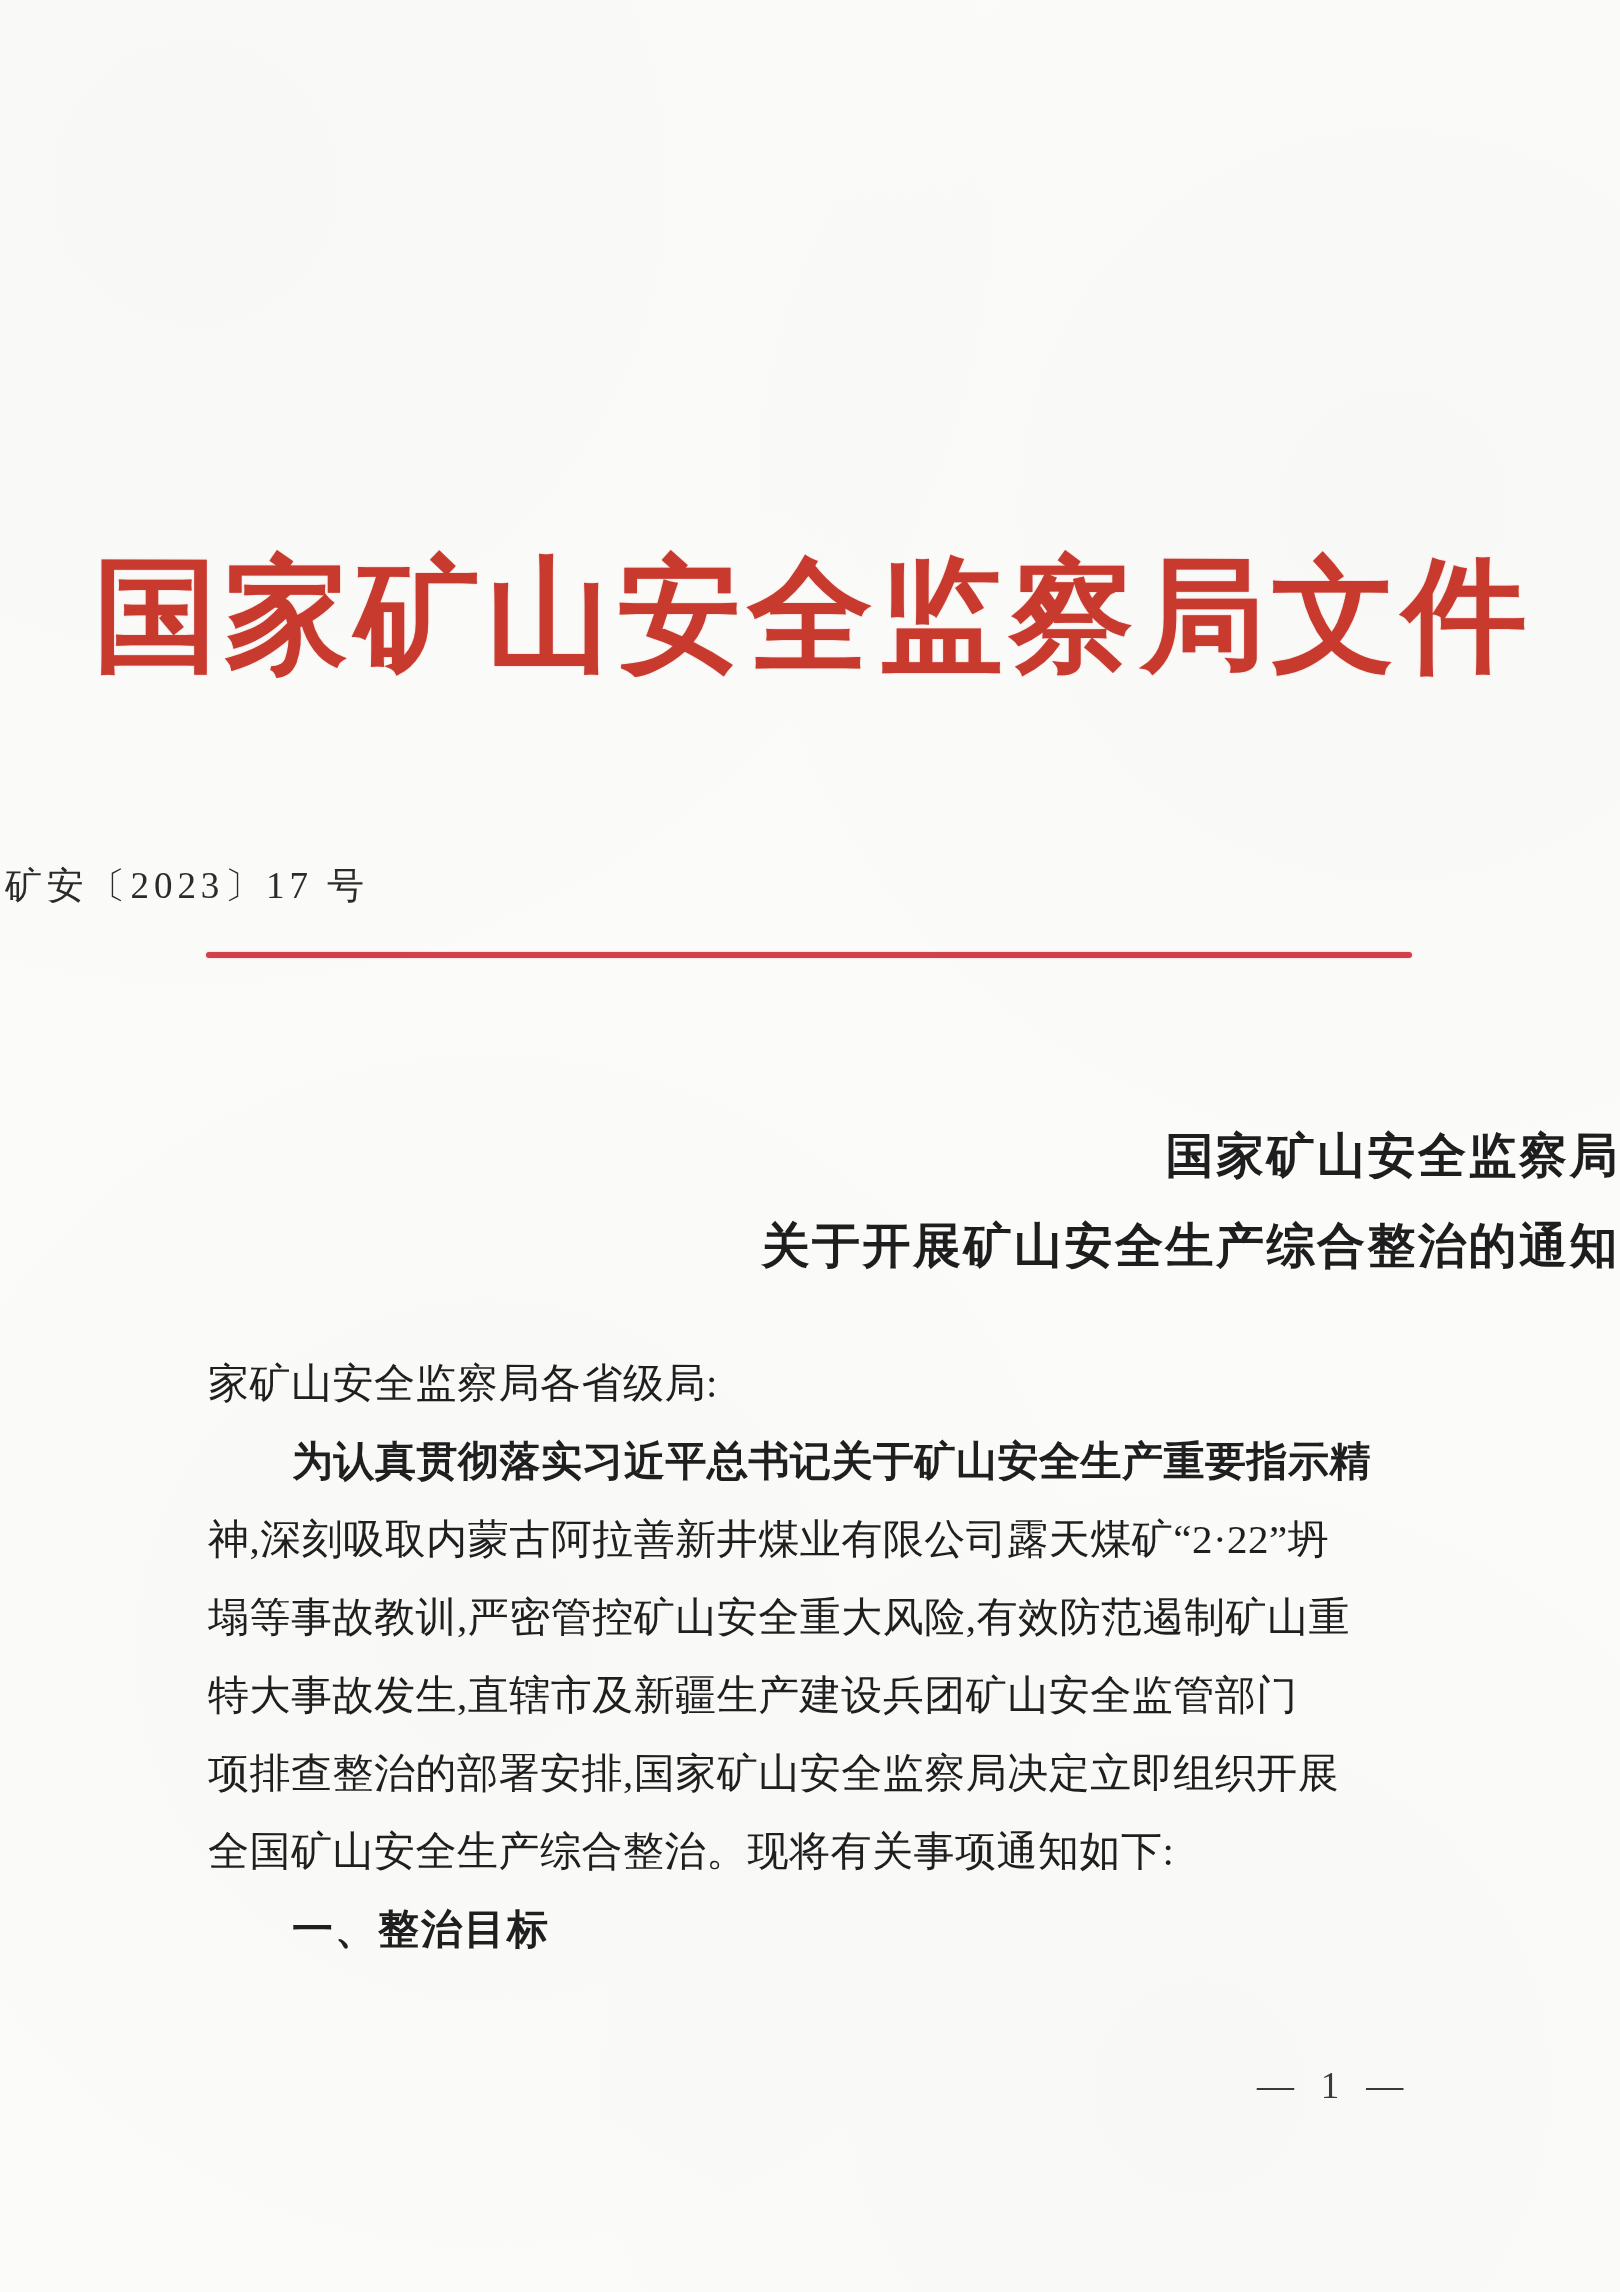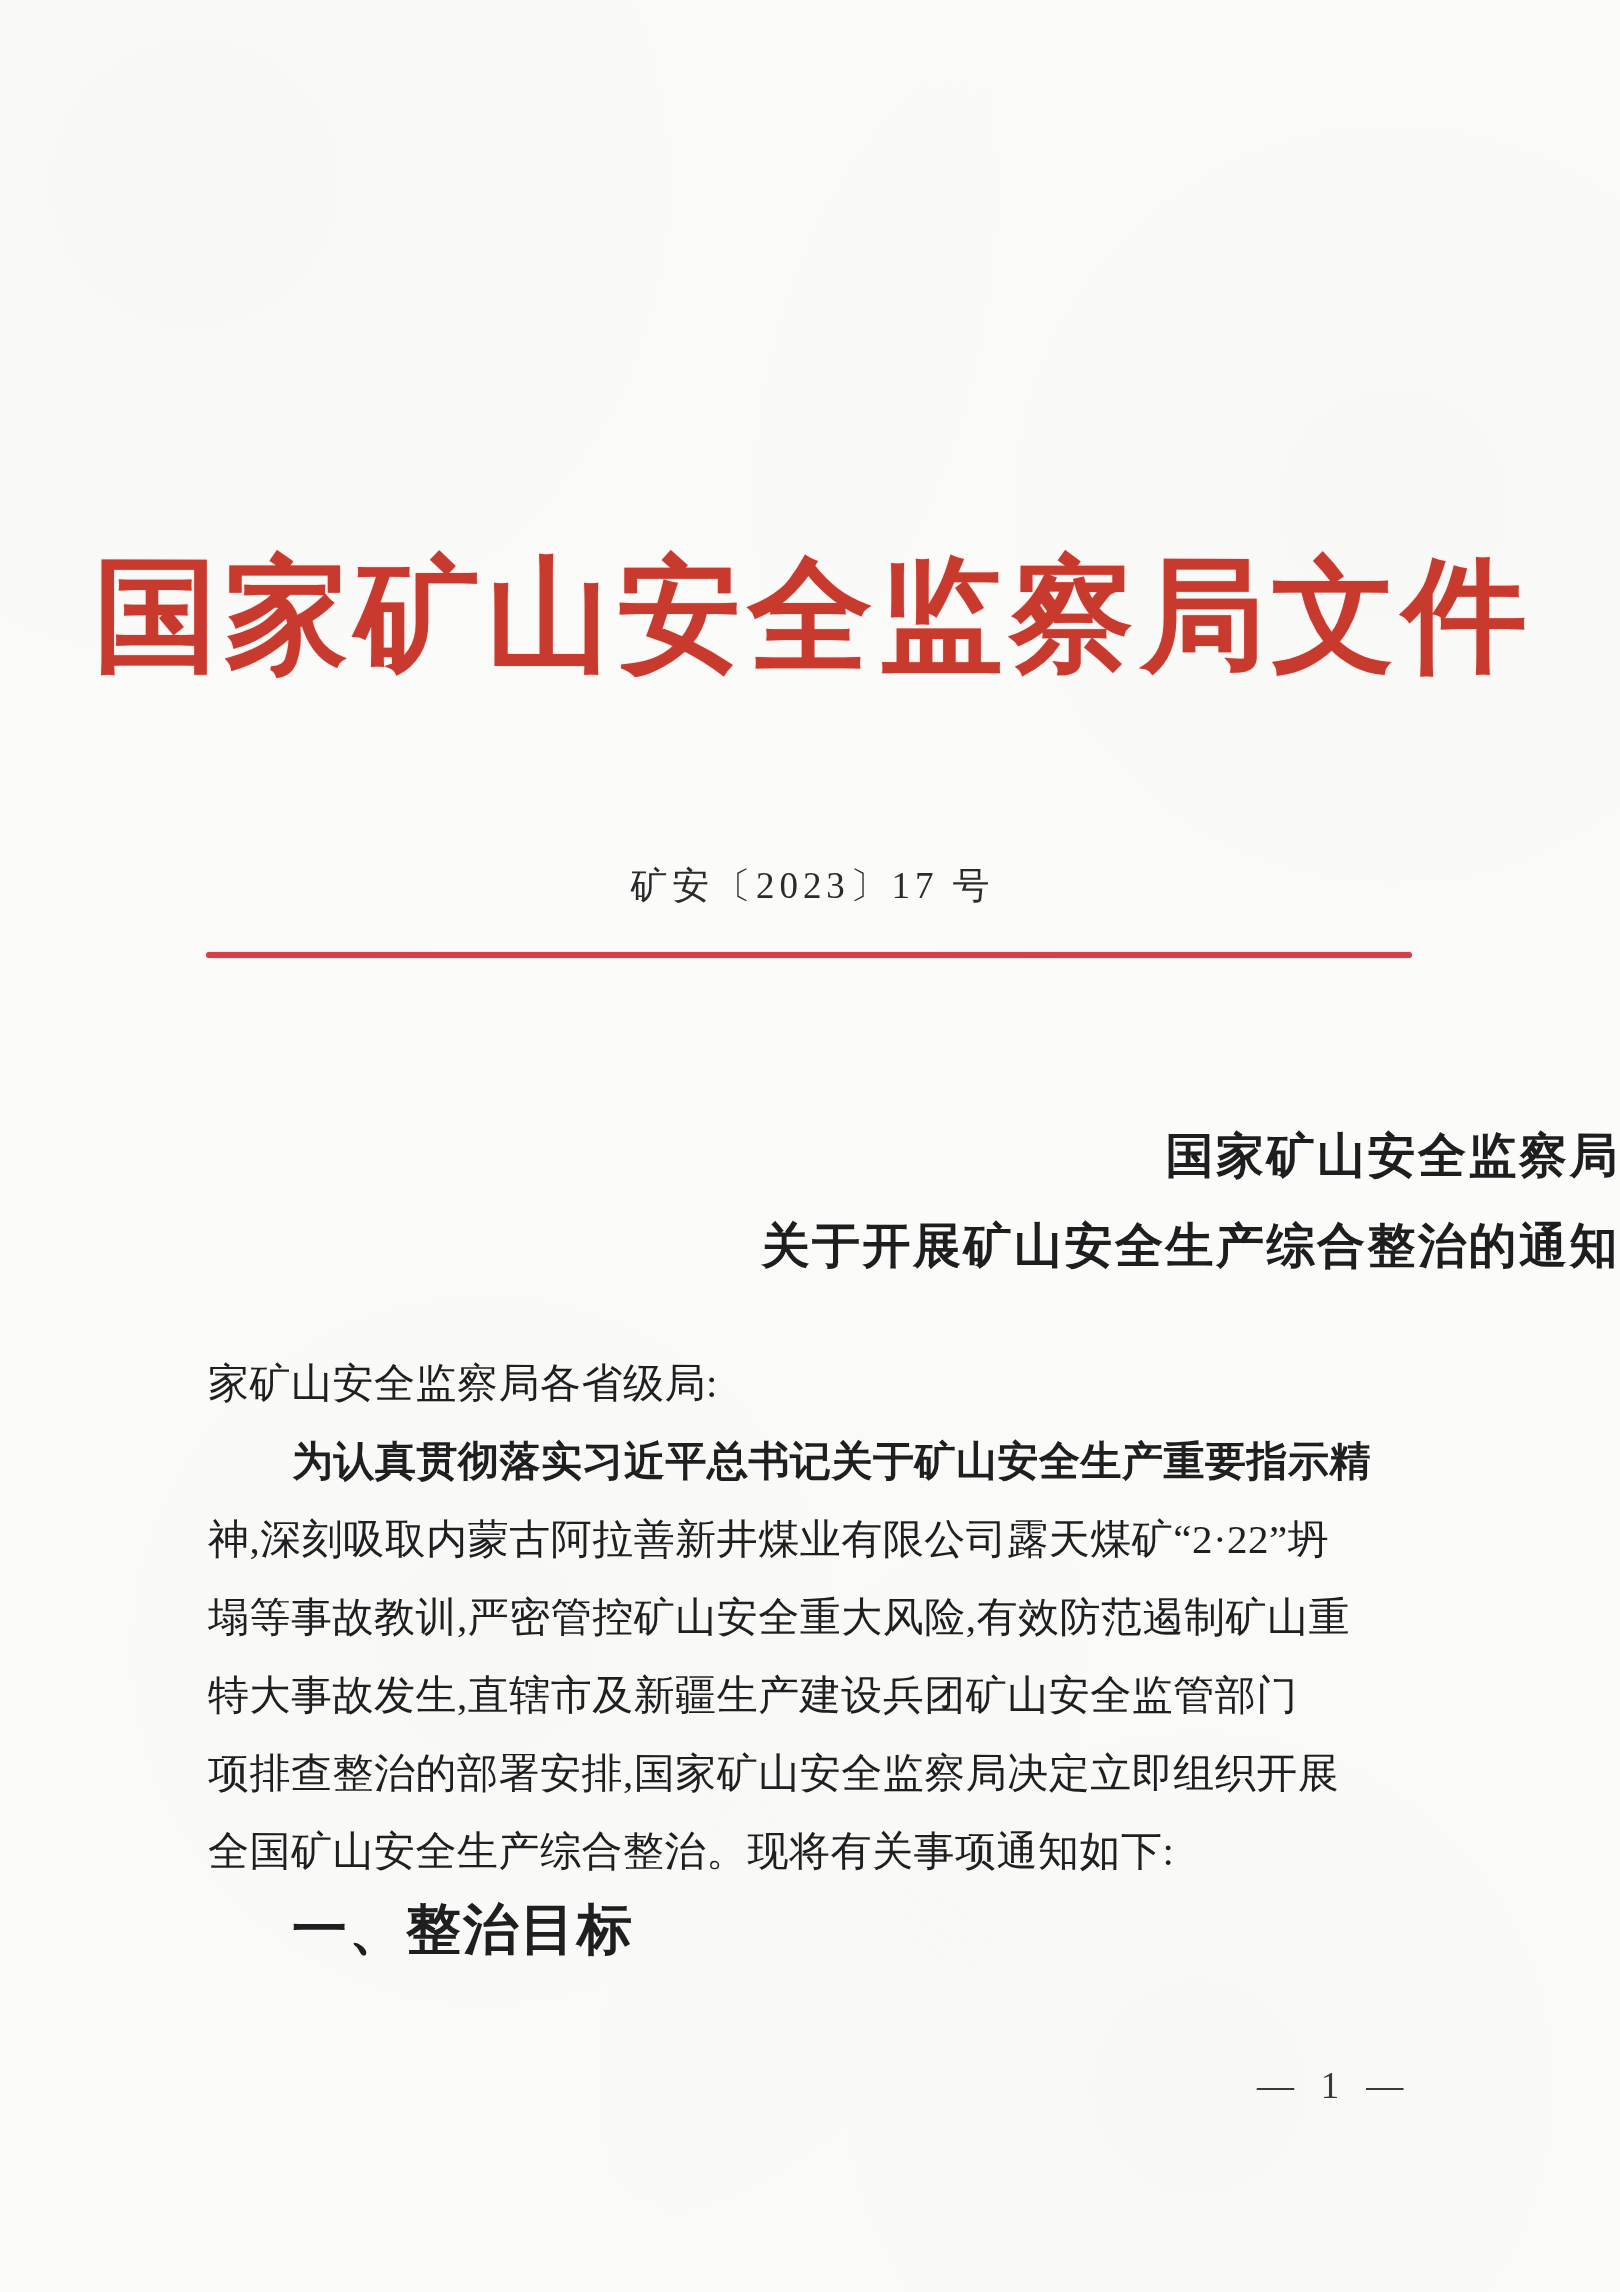--- a/index.html
+++ b/index.html
@@ -41,21 +41,20 @@
     white-space: nowrap;
     text-shadow: 0 0 1.2px rgba(200,57,46,0.55);
   }
 
   
   .doc-number {
     position: absolute;
     left: 0;
     right: 0;
     top: 861px;
-    text-align: center;
     color: #2b2b2b;
     font-family: "Liberation Serif", "DejaVu Serif", serif;
     font-size: 37px;
     letter-spacing: 4.9px;
     text-indent: 4.9px;
     white-space: nowrap;
   }
 
   
   .red-rule {
@@ -104,22 +103,22 @@
     letter-spacing: 0.5px;
   }
   .body-line.indent2 { padding-left: 84px; font-weight: bold; }
 
   .section-heading {
     display: block;
     white-space: nowrap;
     padding-left: 84px;
     font-weight: 700;
     letter-spacing: 2px;
-    font-family: Liberation Sans, sans-serif;
-    font-size: 55px;
+    font-family: Liberation Serif, serif;
+    font-size: 41px;
     line-height: 78px;
   }
 
   
   .page-footer {
     position: absolute;
     right: 208px;
     top: 2064px;
     color: #3a3a3a;
     font-family: "Liberation Serif", "DejaVu Serif", serif;

